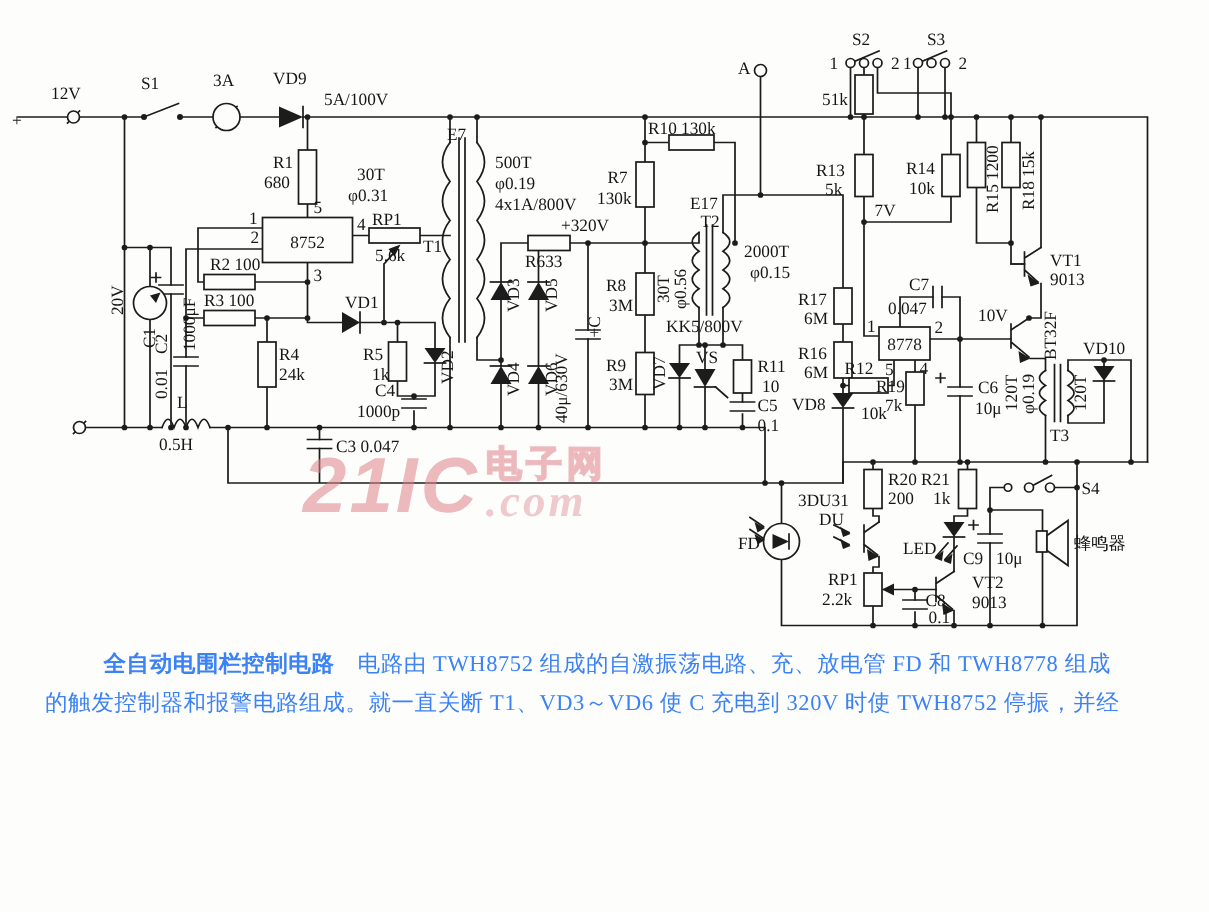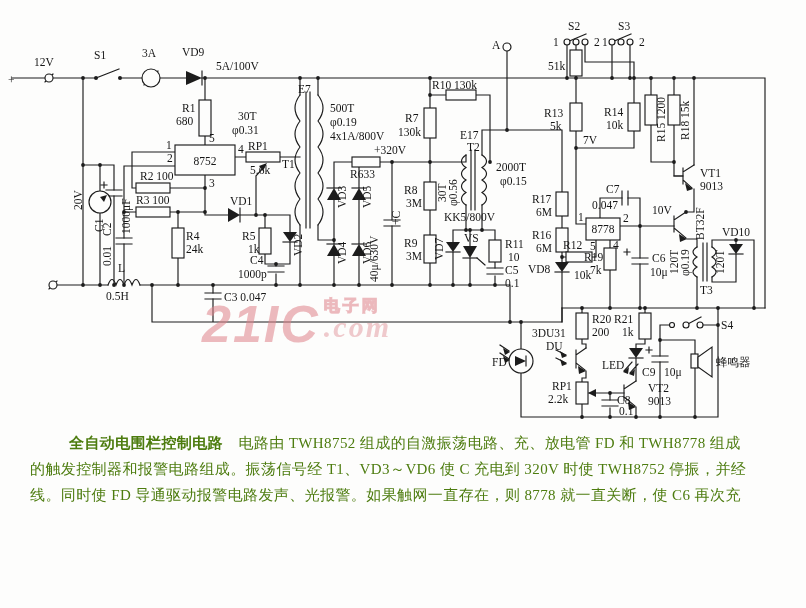--- a/index.html
+++ b/index.html
@@ -16,31 +16,31 @@
   .watermark{
     position:absolute;left:202px;top:298px;display:flex;align-items:flex-start;
     pointer-events:none;user-select:none;line-height:1;
   }
   .wm-big{
     font-family:"Liberation Sans", sans-serif;font-weight:bold;font-style:italic;
     font-size:52px;color:rgba(222,130,136,0.55);letter-spacing:2px;
   }
   .wm-col{display:flex;flex-direction:column;margin-left:4px;}
   .wm-site{
-    font-family:"Liberation Sans", sans-serif;font-weight:bold;font-size:16px;
+    font-family:"Liberation Sans", sans-serif;font-weight:bold;font-size:24px;
     color:rgba(248,232,233,0.9);-webkit-text-stroke:1.2px rgba(226,150,156,0.6);
     letter-spacing:3px;
   }
   .wm-com{
     font-family:"Liberation Serif", serif;font-weight:bold;font-style:italic;
     font-size:30px;color:rgba(226,150,156,0.5);letter-spacing:2px;margin-top:-2px;
   }
   .caption{
     position:absolute;left:30px;top:431px;width:752px;
-    font-size:15px;line-height:25.8px;letter-spacing:0.4px;color:#4d7c0f;
+    font-size:15px;line-height:25.8px;letter-spacing:0.4px;color:#3b82f6;
   }
   .caption p{margin:0;}
   .cap-first{text-indent:2.6em;}
   .cap-title{font-weight:bold;}
 </style>
 </head>
 <body>
 
 <svg width="806" height="430" viewBox="0 0 806 430">
 
@@ -475,15 +475,14 @@
 <div class="watermark">
   <span class="wm-big">21IC</span>
   <span class="wm-col">
     <span class="wm-site">电子网</span>
     <span class="wm-com">.com</span>
   </span>
 </div>
 
 <div class="caption">
   <p class="cap-first"><span class="cap-title">全自动电围栏控制电路</span><span>　电路由 TWH8752 组成的自激振荡电路、充、放电管 FD 和 TWH8778 组成</span></p>
-  <p>的触发控制器和报警电路组成。振荡信号经 T1、VD3～VD6 使 C 充电到 320V 时使 TWH8752 停振，并经</p>
-  <p>线。同时使 FD 导通驱动报警电路发声、光报警。如果触网一直存在，则 8778 就一直关断，使 C6 再次充</p>
+  <p>的触发控制器和报警电路组成。就一直关断 T1、VD3～VD6 使 C 充电到 320V 时使 TWH8752 停振，并经</p>
 </div>
 
 </body></html>

